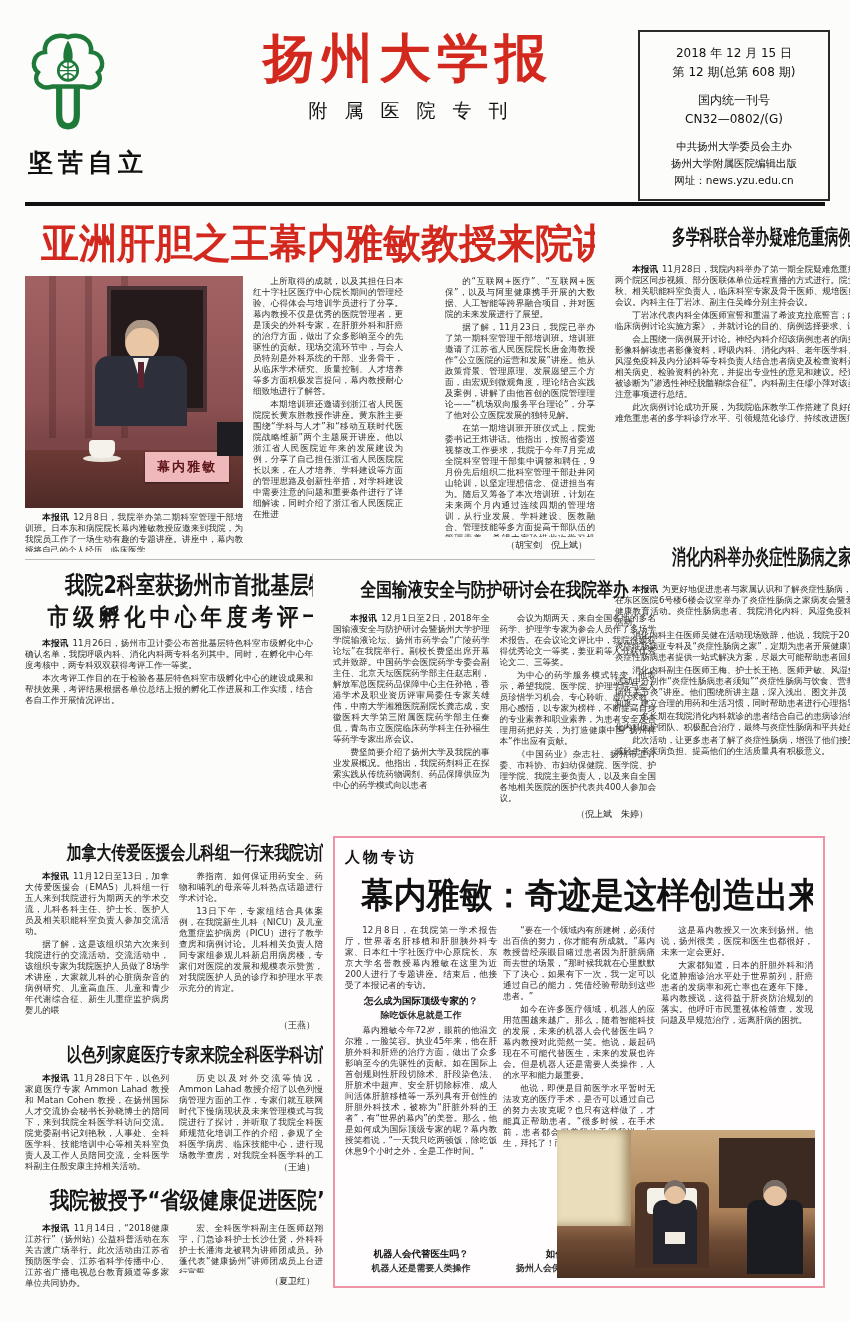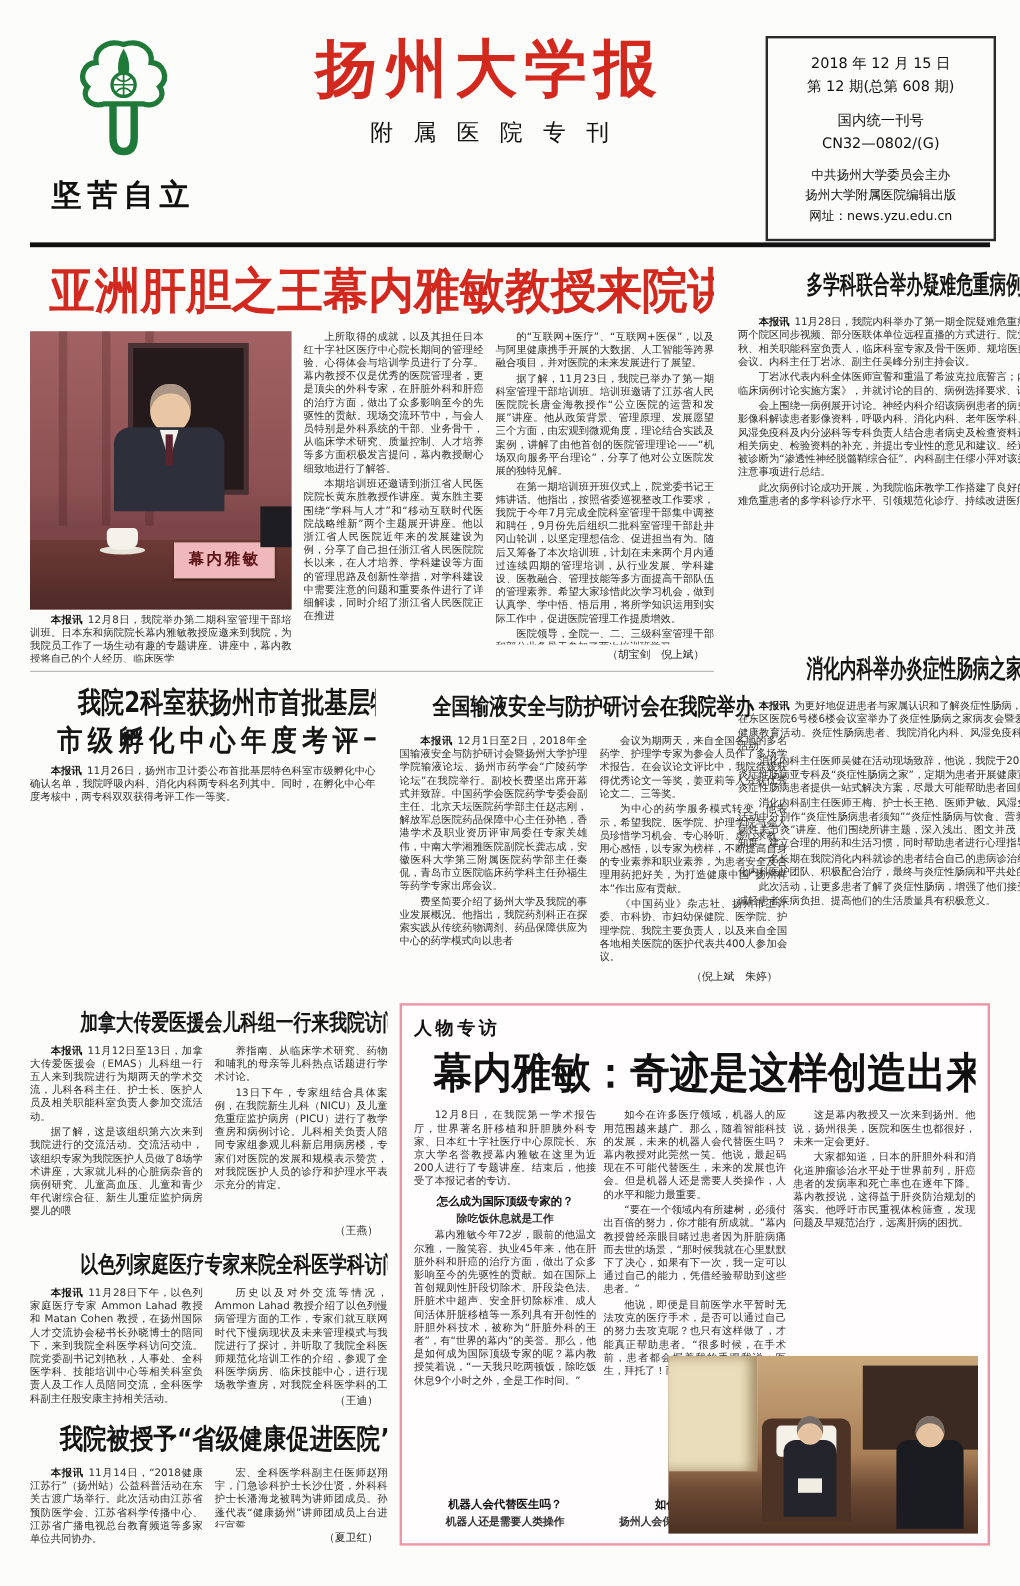--- a/index.html
+++ b/index.html
@@ -1,20 +1,20 @@
 <!DOCTYPE html>
 <html><head>
 <meta charset="utf-8">
 <style>
   html,body{margin:0;padding:0;background:#e8e8e8;}
   .page{width:850px;height:1322px;margin:0 auto;background:#fcfcfb;position:relative;
         font-family:"DejaVu Sans","Liberation Sans",sans-serif;color:#222;overflow:hidden;}
   
   .masthead{display:flex;align-items:flex-start;padding:30px 20px 0 28px;height:196px;box-sizing:border-box;}
-  .mh-left{width:150px;text-align:center;}
+  .mh-left{width:150px;}
   .motto{font-family:"DejaVu Serif","Liberation Serif",serif;font-size:25px;font-weight:bold;
          letter-spacing:5px;margin-top:6px;color:#111;}
   .mh-center{flex:1;text-align:center;padding-top:2px;}
   .paper-title{font-family:"DejaVu Serif","Liberation Serif",serif;font-size:52px;line-height:1.0;
          font-weight:bold;color:#d3281e;letter-spacing:6px;white-space:nowrap;}
   .paper-sub{font-size:19px;letter-spacing:17px;margin-top:14px;color:#111;text-indent:17px;}
   .info-box{width:192px;border:2px solid #2a2a2a;box-sizing:border-box;padding:12px 6px 10px;
          text-align:center;font-size:12px;line-height:1.55;color:#111;}
   .info-box .gap{margin-top:10px;}
   .info-box .small{font-size:10.5px;line-height:1.6;}
@@ -48,21 +48,21 @@
   .h-b3 .sq{transform:scaleX(.85);}
   .h-ft{color:#111;font-size:35px;font-weight:bold;height:48px;line-height:48px;text-align:center;}
   .h-ft .sq{transform:scaleX(.94);}
   
   .top-section{display:flex;gap:10px;padding:0 25px;height:614px;}
   .tl{width:570px;display:flex;flex-direction:column;}
   .tr{flex:1;display:flex;flex-direction:column;}
   .main-body{display:flex;gap:10px;height:276px;margin-top:4px;}
   .main-photo-col{width:218px;display:flex;flex-direction:column;}
   .main-colB{width:150px;}
-  .main-colC{flex:1;}
+  .main-colC{flex:1;margin-left:32px;}
   .mid-band{display:flex;gap:10px;height:252px;margin-top:2px;}
   .m1{width:288px;display:flex;flex-direction:column;}
   .m2{flex:1;display:flex;flex-direction:column;justify-content:center;}
   .bottom-section{display:flex;gap:10px;padding:0 25px;margin-top:8px;height:452px;}
   .bl{width:298px;display:flex;flex-direction:column;}
   .bl-art{display:flex;flex-direction:column;overflow:hidden;}
   
   .feature{flex:1;border:2px solid #ef93a6;box-sizing:border-box;padding:8px 10px;position:relative;
            display:flex;flex-direction:column;overflow:hidden;background:#fffdfd;}
   .ft-label{font-size:15px;font-weight:bold;letter-spacing:3px;color:#111;margin:2px 0 4px;}
@@ -191,20 +191,21 @@
 
       <div class="mid-band">
         <section class="m1">
           <h2 class="h-m1">
             <span class="sq">我院2科室获扬州市首批基层特色科室</span><br>
             <span class="sq l2">市级孵化中心年度考评一等奖</span>
           </h2>
           <div class="cols" style="margin-top:5px">
             <div>
               <p class="body"><b class="lede">本报讯</b><span>11月26日，扬州市卫计委公布首批基层特色科室市级孵化中心确认名单，我院呼吸内科、消化内科两专科名列其中。同时，在孵化中心年度考核中，两专科双双获得考评工作一等奖。</span></p>
+              <p class="body">本次考评工作目的在于检验各基层特色科室市级孵化中心的建设成果和帮扶效果，考评结果根据各单位总结上报的孵化工作进展和工作实绩，结合各自工作开展情况评出。</p>
             </div>
           </div>
         </section>
         <div class="vdiv"></div>
         <section class="m2">
           <h2 class="h-m2"><span class="sq">全国输液安全与防护研讨会在我院举办</span></h2>
           <div class="cols" style="margin-top:4px">
             <div>
               <p class="body"><b class="lede">本报讯</b><span>12月1日至2日，2018年全国输液安全与防护研讨会暨扬州大学护理学院输液论坛、扬州市药学会“广陵药学论坛”在我院举行。副校长费坚出席开幕式并致辞。中国药学会医院药学专委会副主任、北京天坛医院药学部主任赵志刚，解放军总医院药品保障中心主任孙艳，香港学术及职业资历评审局委任专家关雄伟，中南大学湘雅医院副院长龚志成，安徽医科大学第三附属医院药学部主任秦侃，青岛市立医院临床药学科主任孙福生等药学专家出席会议。</span></p>
               <p class="body">费坚简要介绍了扬州大学及我院的事业发展概况。他指出，我院药剂科正在探索实践从传统药物调剂、药品保障供应为中心的药学模式向以患者</p>
@@ -253,21 +254,21 @@
     <div class="bl">
       <section class="bl-art" style="height:196px">
         <h2 class="h-b"><span class="sq">加拿大传爱医援会儿科组一行来我院访问交流</span></h2>
         <div class="cols" style="margin-top:3px">
           <div>
             <p class="body"><b class="lede">本报讯</b><span>11月12日至13日，加拿大传爱医援会（EMAS）儿科组一行五人来到我院进行为期两天的学术交流，儿科各科主任、护士长、医护人员及相关职能科室负责人参加交流活动。</span></p>
             <p class="body">据了解，这是该组织第六次来到我院进行的交流活动。交流活动中，该组织专家为我院医护人员做了8场学术讲座，大家就儿科的心脏病杂音的病例研究、儿童高血压、儿童和青少年代谢综合征、新生儿重症监护病房婴儿的喂</p>
           </div>
           <div class="fcol">
             <div class="ftext">
-              <p class="body">养指南、从临床学术研究、药物和哺乳的母亲等儿科热点话题进行学术讨论。</p>
+              <p class="body">养指南、如何保证用药安全、药物和哺乳的母亲等儿科热点话题进行学术讨论。</p>
               <p class="body">13日下午，专家组结合具体案例，在我院新生儿科（NICU）及儿童危重症监护病房（PICU）进行了教学查房和病例讨论。儿科相关负责人陪同专家组参观儿科新启用病房楼，专家们对医院的发展和规模表示赞赏，对我院医护人员的诊疗和护理水平表示充分的肯定。</p>
             </div>
             <div class="byline">（王燕）</div>
           </div>
         </div>
       </section>
       <section class="bl-art" style="height:136px;margin-top:6px">
         <h2 class="h-b"><span class="sq">以色列家庭医疗专家来院全科医学科访问交流</span></h2>
         <div class="cols" style="margin-top:3px">
           <div>
@@ -309,22 +310,22 @@
             <p class="body">12月8日，在我院第一学术报告厅，世界著名肝移植和肝胆胰外科专家、日本红十字社医疗中心原院长、东京大学名誉教授幕内雅敏在这里为近200人进行了专题讲座。结束后，他接受了本报记者的专访。</p>
             <div class="q">怎么成为国际顶级专家的？</div>
             <div class="q2">除吃饭休息就是工作</div>
             <p class="body">幕内雅敏今年72岁，眼前的他温文尔雅，一脸笑容。执业45年来，他在肝脏外科和肝癌的治疗方面，做出了众多影响至今的先驱性的贡献。如在国际上首创规则性肝段切除术、肝段染色法、肝脏术中超声、安全肝切除标准、成人间活体肝脏移植等一系列具有开创性的肝胆外科技术，被称为“肝脏外科的王者”，有“世界的幕内”的美誉。那么，他是如何成为国际顶级专家的呢？幕内教授笑着说，“一天我只吃两顿饭，除吃饭休息9个小时之外，全是工作时间。”</p>
           </div>
           <div class="q">机器人会代替医生吗？</div>
           <div class="q2">机器人还是需要人类操作</div>
         </div>
         <div>
           <div class="ftext">
+            <p class="body">“要在一个领域内有所建树，必须付出百倍的努力，你才能有所成就。”幕内教授曾经亲眼目睹过患者因为肝脏病痛而去世的场景，“那时候我就在心里默默下了决心，如果有下一次，我一定可以通过自己的能力，凭借经验帮助到这些患者。”</p>
             <p class="body">如今在许多医疗领域，机器人的应用范围越来越广。那么，随着智能科技的发展，未来的机器人会代替医生吗？幕内教授对此莞然一笑。他说，最起码现在不可能代替医生，未来的发展也许会。但是机器人还是需要人类操作，人的水平和能力最重要。</p>
-            <p class="body">“要在一个领域内有所建树，必须付出百倍的努力，你才能有所成就。”幕内教授曾经亲眼目睹过患者因为肝脏病痛而去世的场景，“那时候我就在心里默默下了决心，如果有下一次，我一定可以通过自己的能力，凭借经验帮助到这些患者。”</p>
             <p class="body">他说，即便是目前医学水平暂时无法攻克的医疗手术，是否可以通过自己的努力去攻克呢？也只有这样做了，才能真正帮助患者。“很多时候，在手术前，患者都会握着我的手跟我说：医生，拜托了！而我也会回应他。”</p>
           </div>
           <div class="q">如何预防肝病？</div>
           <div class="q2">扬州人会保养是一个不错的习惯</div>
         </div>
         <div class="ft-col3">
           <div class="ftext">
             <p class="body">这是幕内教授又一次来到扬州。他说，扬州很美，医院和医生也都很好，未来一定会更好。</p>
             <p class="body">大家都知道，日本的肝胆外科和消化道肿瘤诊治水平处于世界前列，肝癌患者的发病率和死亡率也在逐年下降。幕内教授说，这得益于肝炎防治规划的落实。他呼吁市民重视体检筛查，发现问题及早规范治疗，远离肝病的困扰。</p>
           </div>

